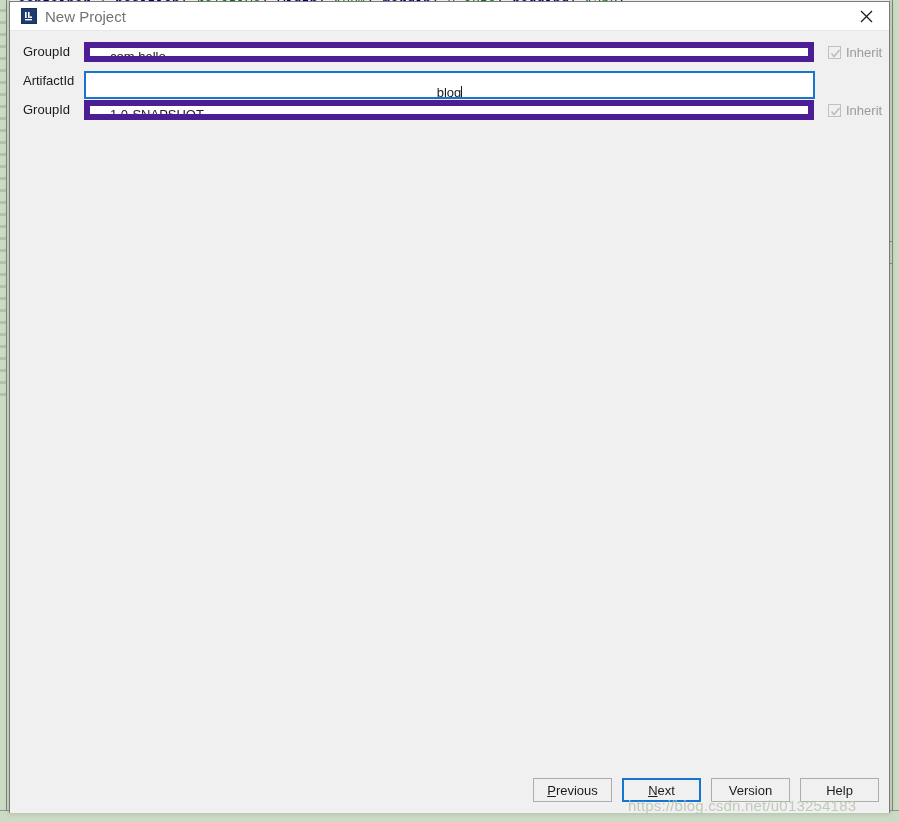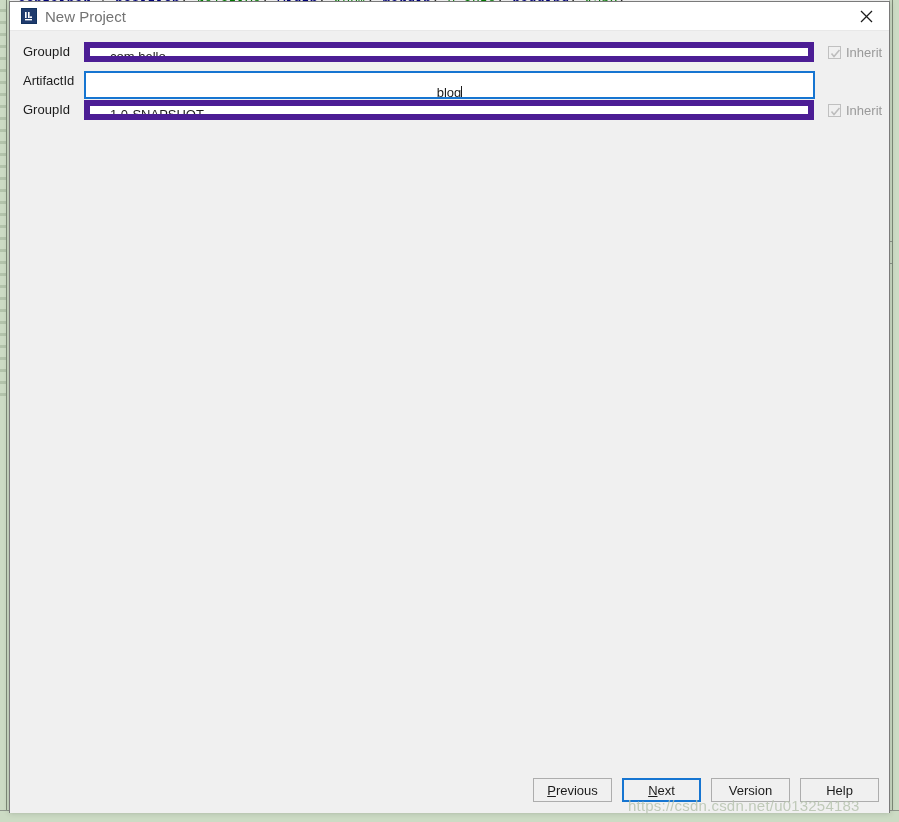--- a/index.html
+++ b/index.html
@@ -380,13 +380,13 @@
           <span class="mn">N</span>
           <span>ext</span>
         </div>
       <div class="dlg-button">Version</div>
       <div class="dlg-button">Help</div>
     </div>
 
   </div>
 </div>
 
-<div class="watermark">https://csdn.csdn.net/u013254183</div>
+<div class="watermark">https://blog.csdn.net/u013254183</div>
 
 </body></html>

